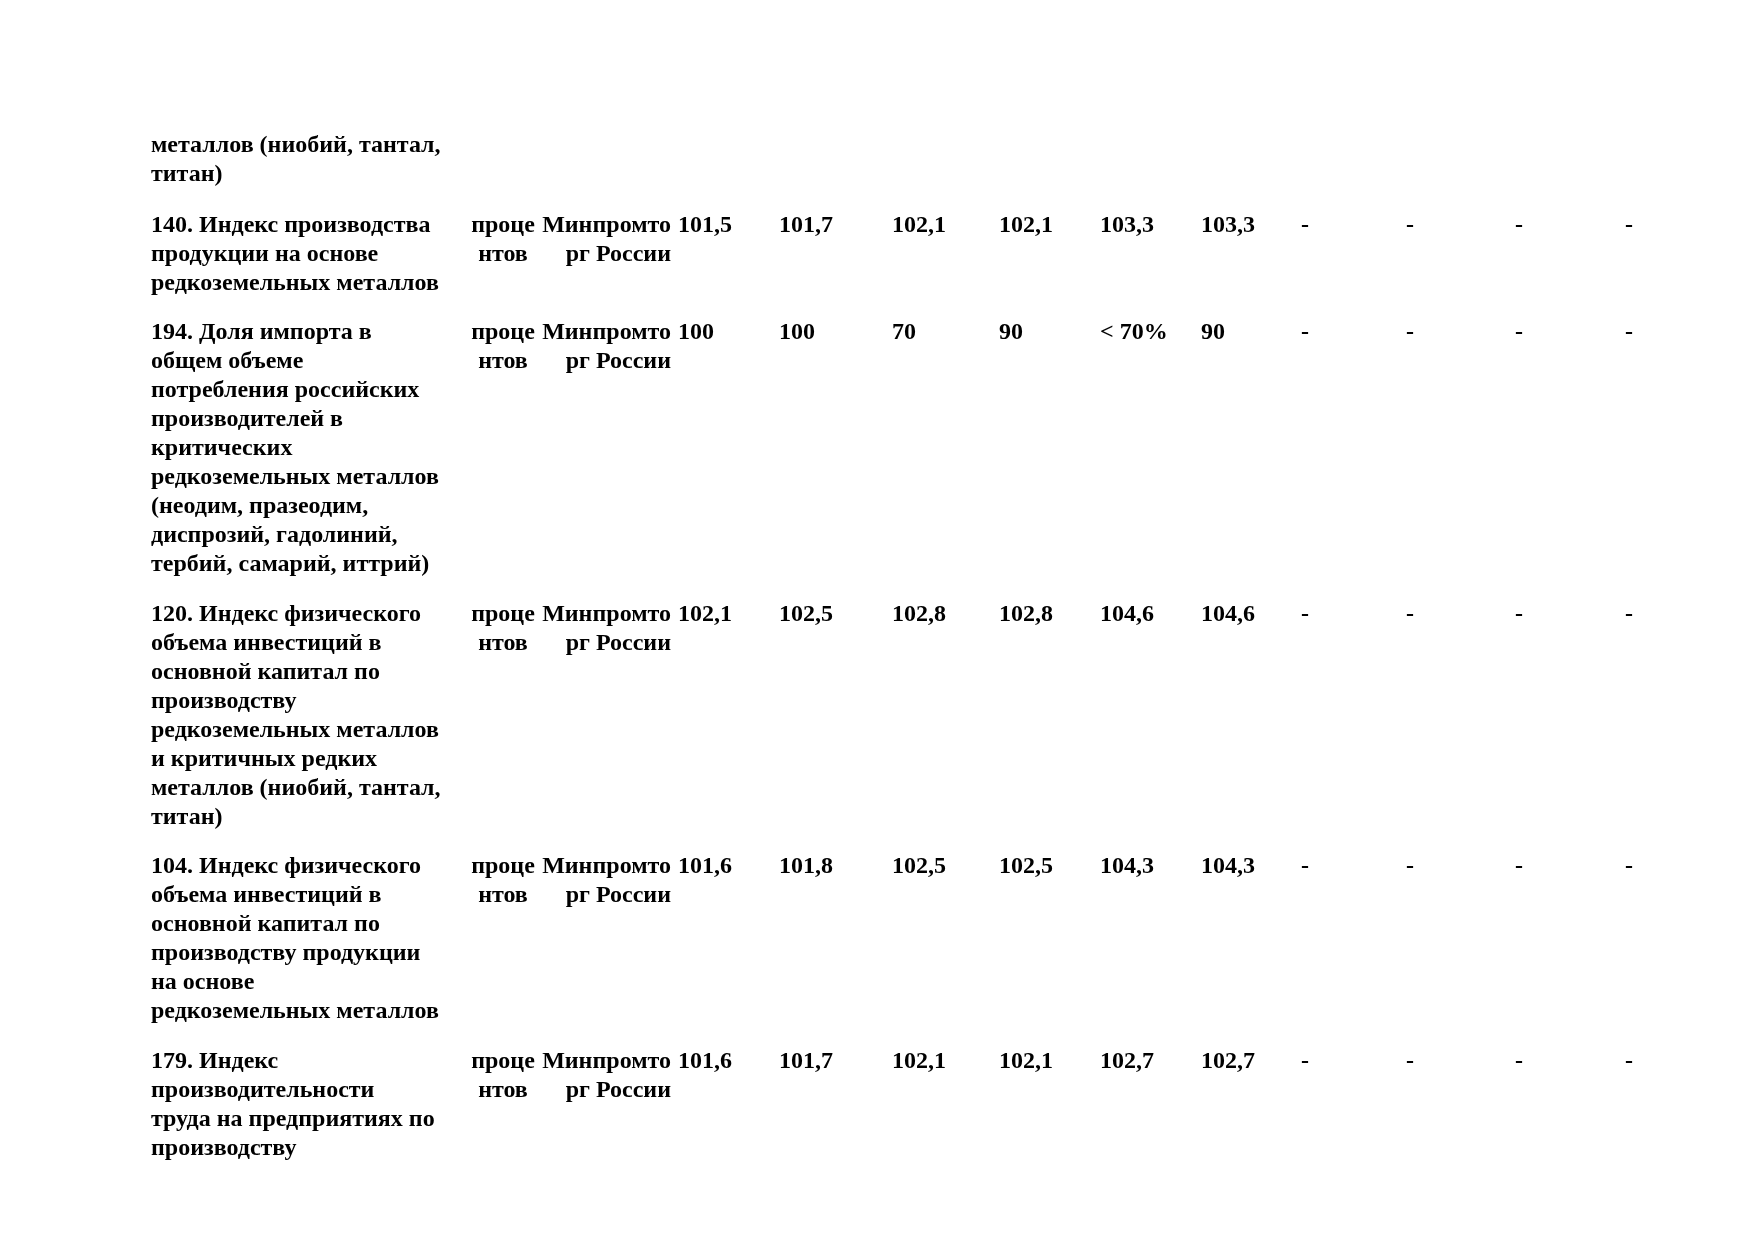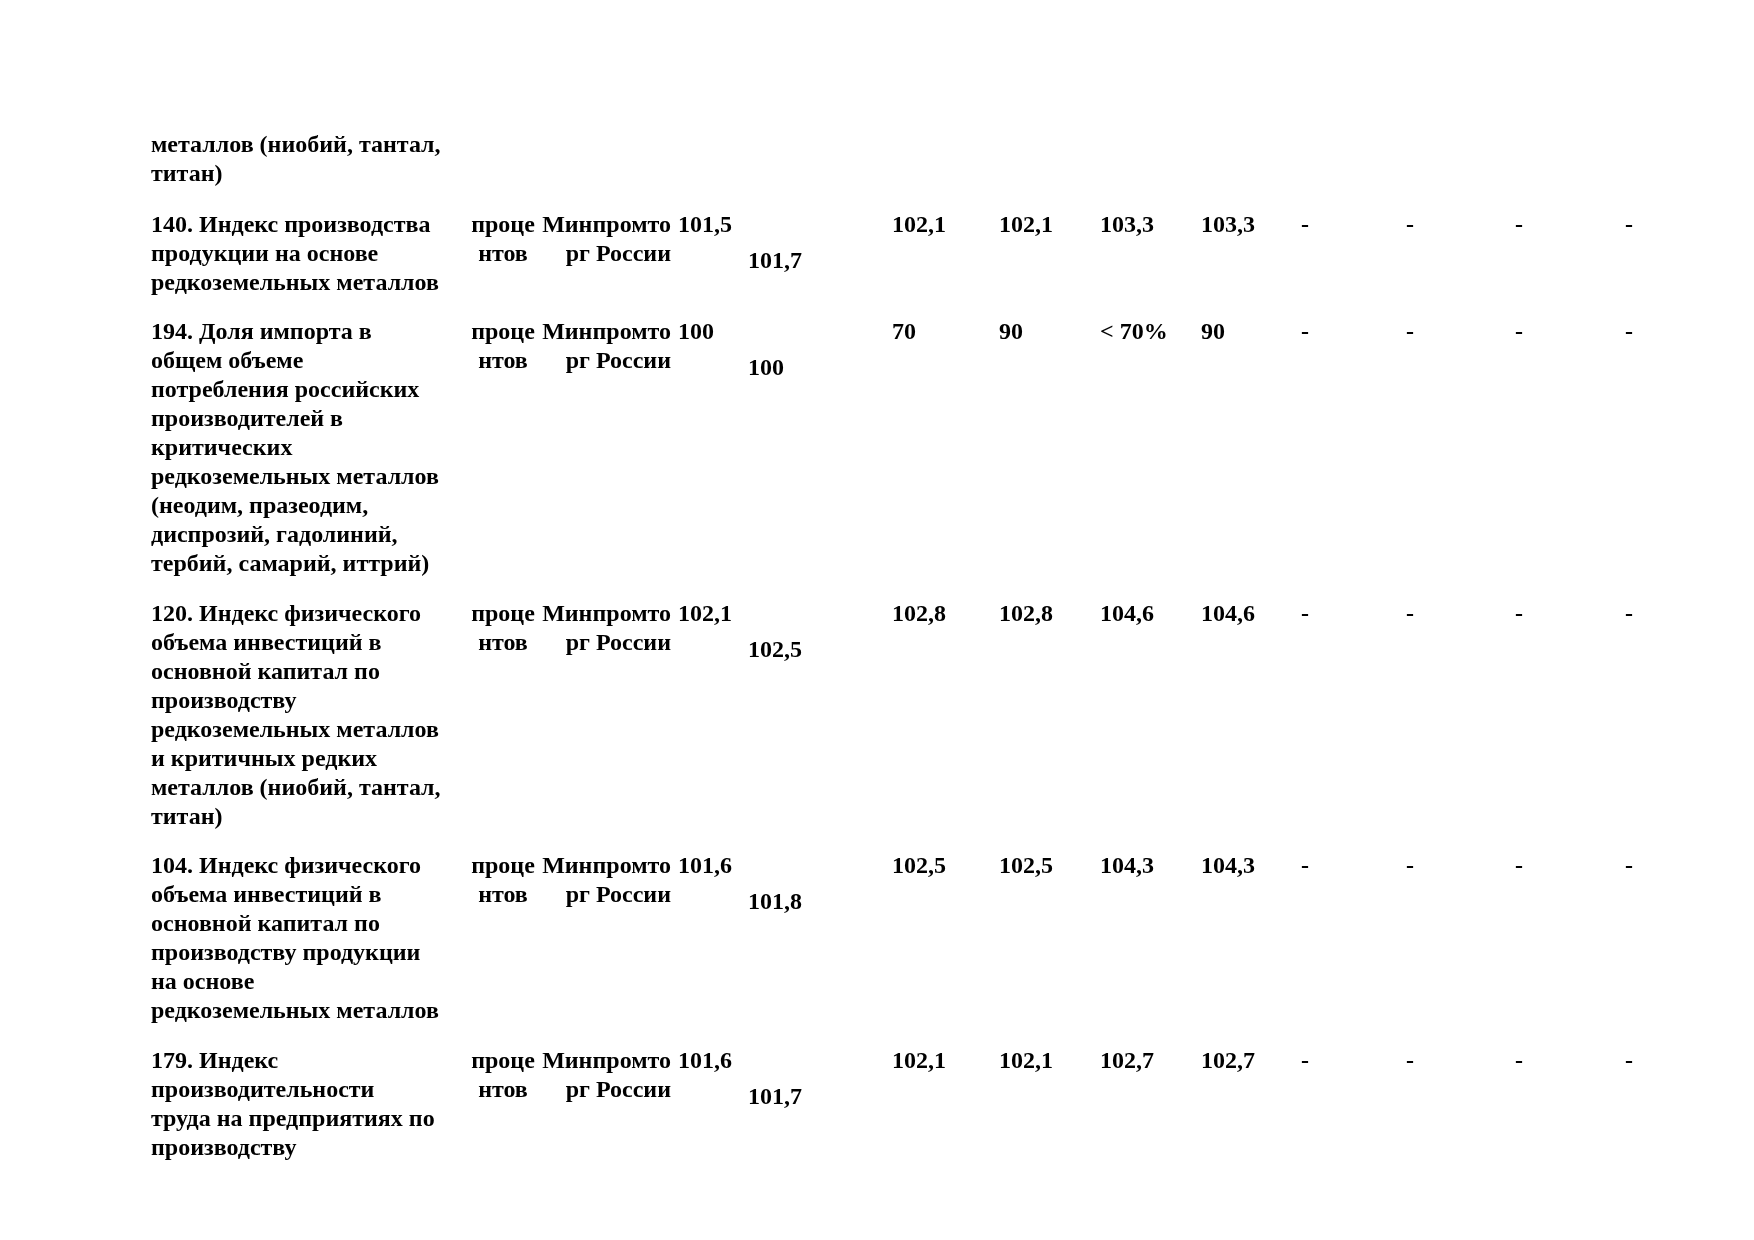--- a/index.html
+++ b/index.html
@@ -32,21 +32,21 @@
     .cell {
       position: absolute;
       top: 0;
       white-space: pre-line;
     }
     .c-name { left: 151px; width: 290px; }
     .c-unit { left: 449px; width: 68px; text-align: center; margin-left: 20px; }
     .c-org  { left: 531px; width: 140px; text-align: right; }
     .num { text-align: left; width: 100px; }
     .n0 { left: 678px; }
-    .n1 { left: 748px; margin-top: 36px; }
+    .n1 { left: 779px; }
     .n2 { left: 892px; }
     .n3 { left: 999px; }
     .n4 { left: 1100px; }
     .n5 { left: 1201px; }
     .n6 { left: 1301px; }
     .n7 { left: 1406px; }
     .n8 { left: 1515px; }
     .n9 { left: 1625px; }
   </style>
 </head>

